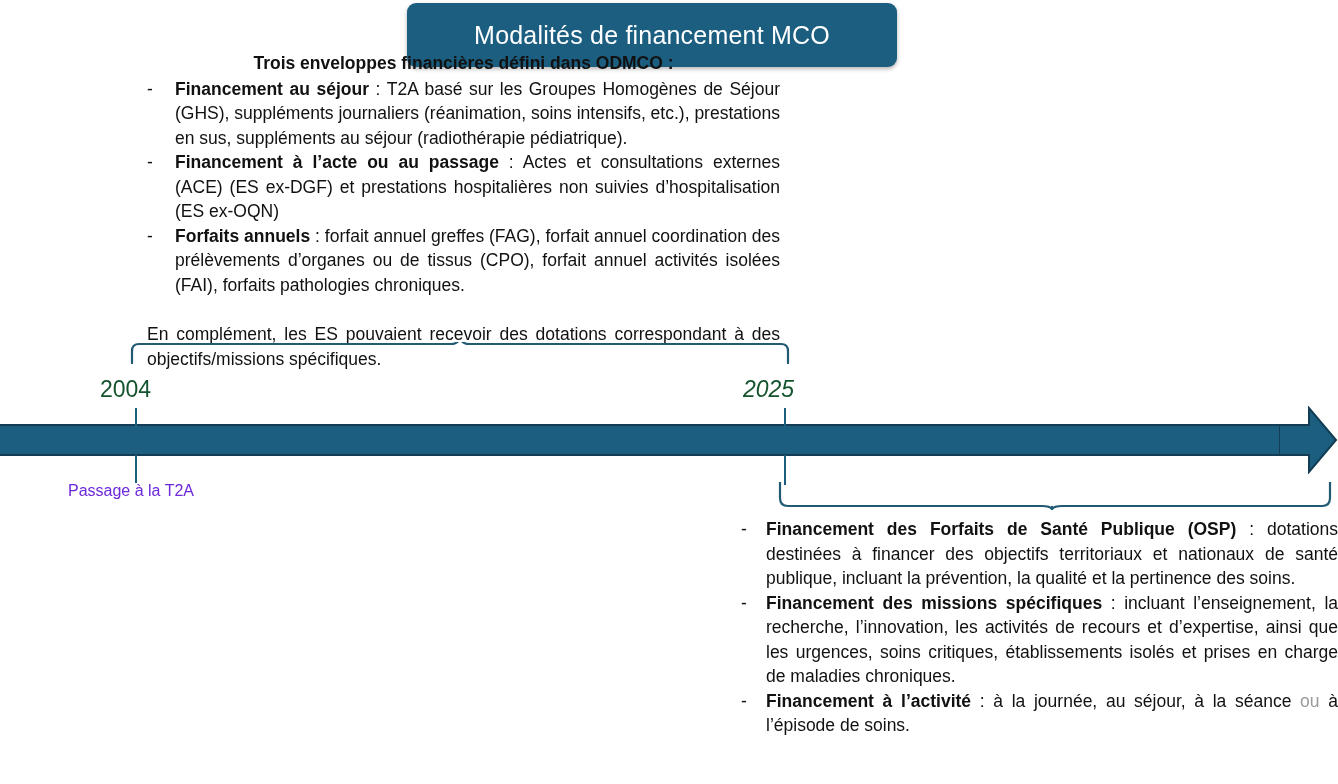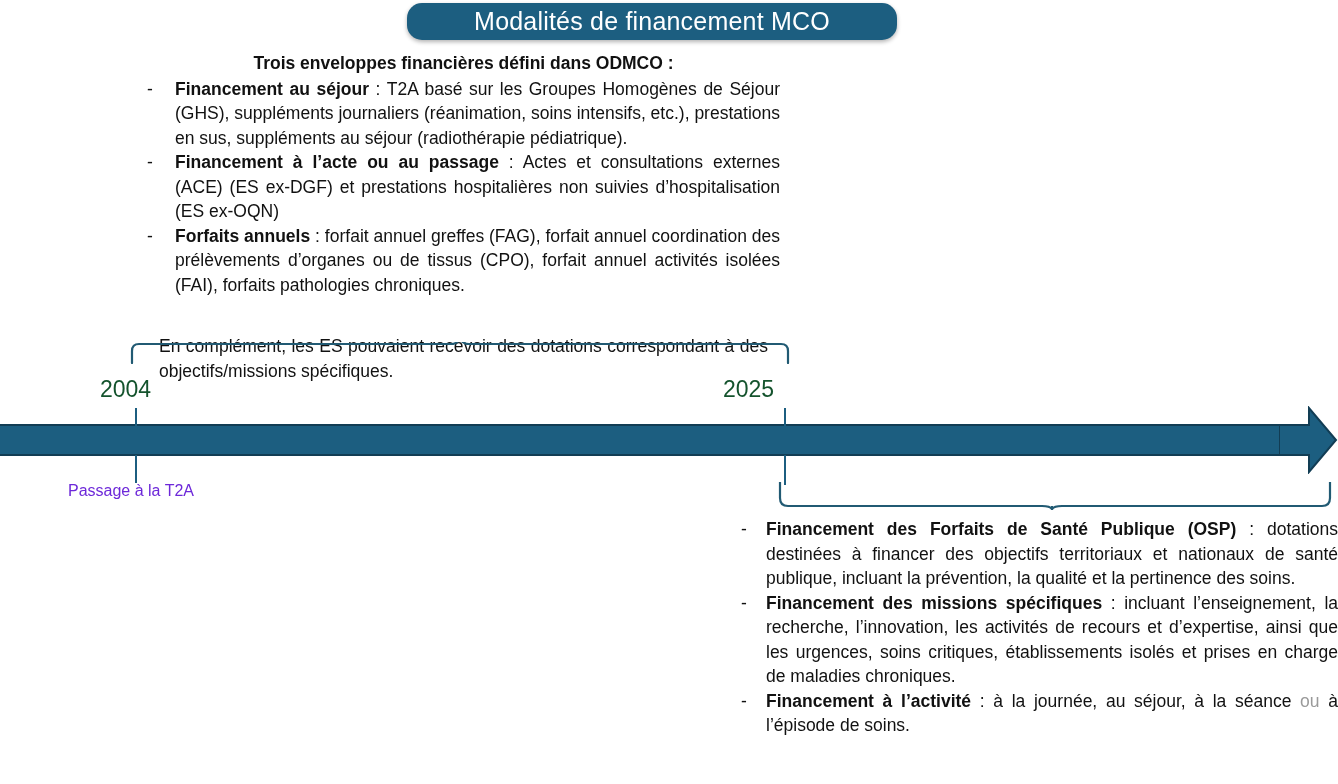--- a/index.html
+++ b/index.html
@@ -15,23 +15,23 @@
     overflow: hidden;
     position: relative;
   }
 
   
   #title-box {
     position: absolute;
     left: 407px;
     top: 3px;
     width: 490px;
-    height: 37px;
+    height: 64px;
     background: #1c5e80;
-    border-radius: 15px;
+    border-radius: 9px;
     box-shadow: 0 2px 4px rgba(0,0,0,0.30);
     display: flex;
     align-items: center;
     justify-content: center;
   }
   #title-text {
     color: #ffffff;
     font-size: 25px;
     font-weight: 400;
     letter-spacing: 0.2px;
@@ -55,21 +55,21 @@
     top: 517px;
     width: 597px;
   }
 
   .heading {
     font-weight: bold;
     margin: 0 0 1px 0;
     text-align: center;
   }
   .para-plain {
-    margin: 12px;
+    margin: 0;
     text-align: justify;
     text-align-last: left;
   }
   .spacer {
     height: 25px;
   }
 
   
   .bullet {
     display: flex;
@@ -113,21 +113,21 @@
     height: 68px;
   }
 
   .year {
     position: absolute;
     font-size: 23px;
     color: #14532d;
     white-space: nowrap;
   }
   #year-2004 { left: 100px; top: 376px; }
-  #year-2025 { left: 723px; top: 376px; }
+  #year-2025 { left: 743px; top: 376px; font-style: italic; }
 
   .tick {
     position: absolute;
     width: 2px;
     background: #1c5e80;
   }
   #tick-2004-up   { left: 135px; top: 408px;  height: 18px; }
   #tick-2004-down { left: 135px; top: 455px;  height: 28px; }
   #tick-2025-up   { left: 784px; top: 408px;  height: 18px; }
   #tick-2025-down { left: 784px; top: 455px;  height: 30px; }

